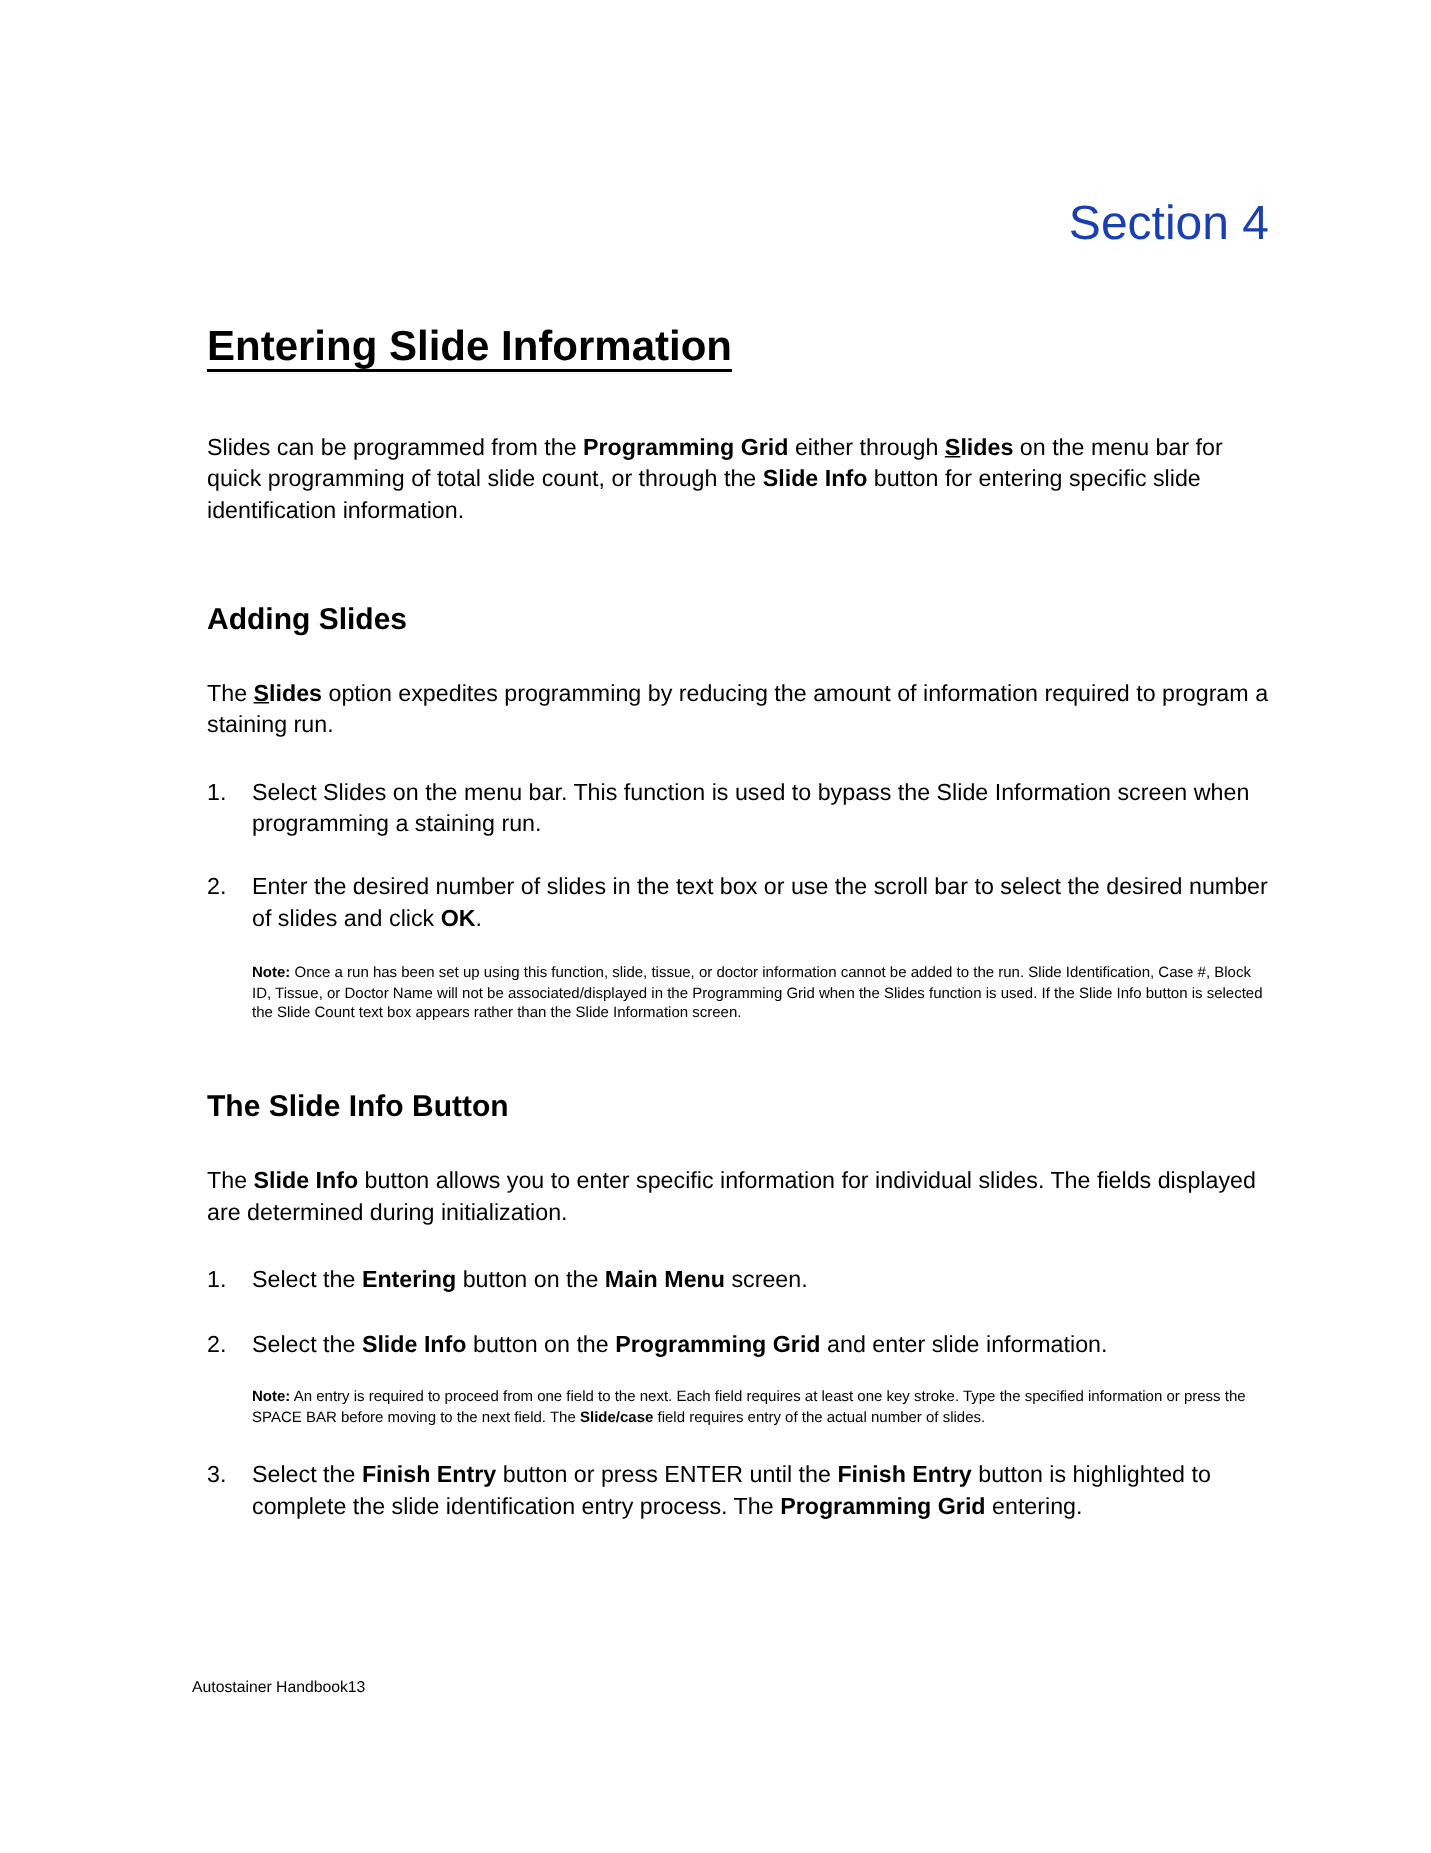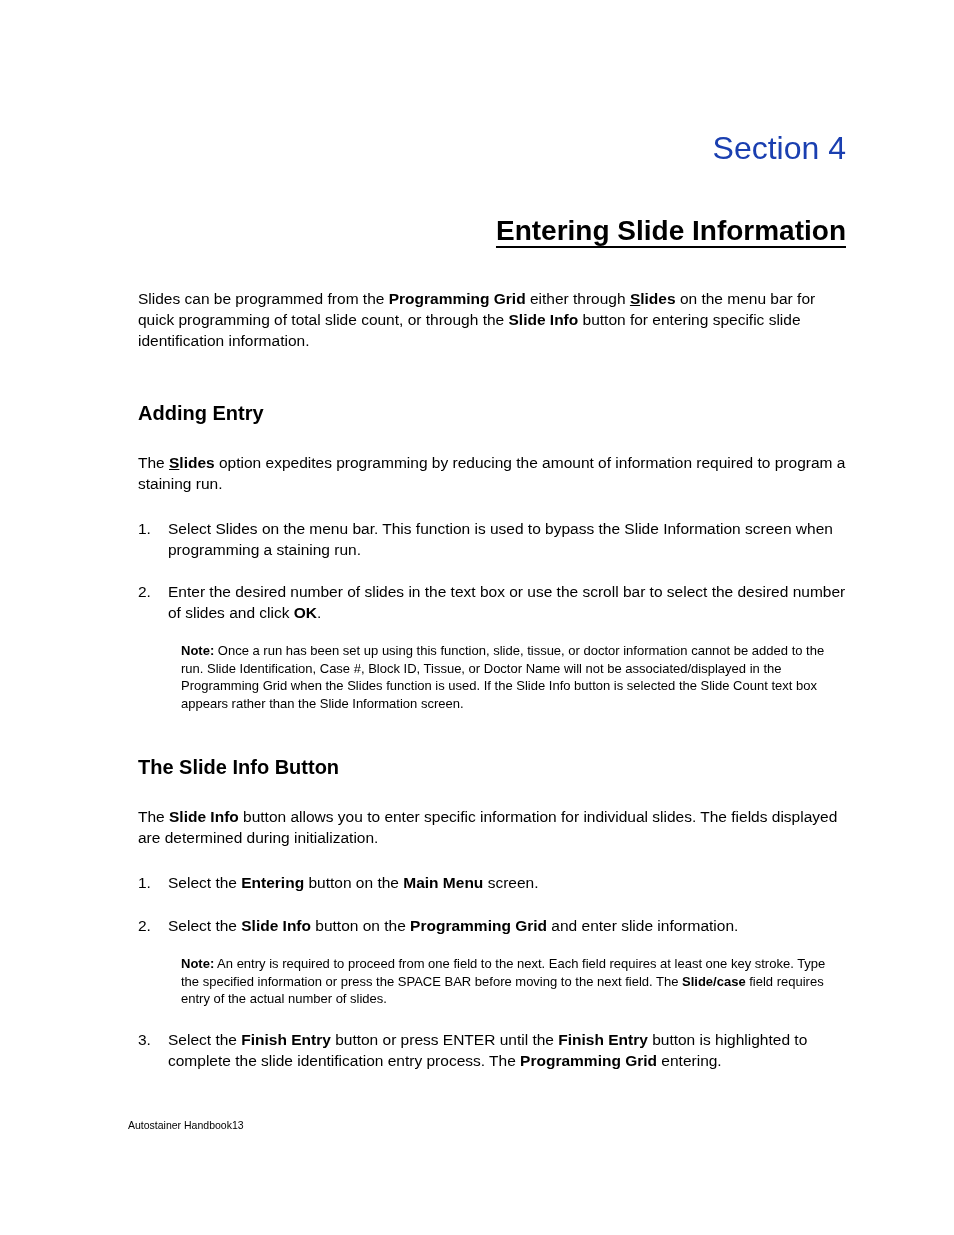--- a/index.html
+++ b/index.html
@@ -1,45 +1,45 @@
 <!DOCTYPE html>
 <html><head>
 <meta charset="utf-8">
 <style>
   * { box-sizing: border-box; margin: 0; padding: 0; }
   html, body { width: 954px; height: 1235px; background: #fff; font-family: Arial, Helvetica, sans-serif; color: #000; }
   .page { position: relative; width: 954px; height: 1187px; padding: 130px 108px 0 138px; }
   .section-label { text-align: right; color: #1a3fb0; font-size: 32px; font-weight: 400; margin-bottom: 48px; }
-  .title { text-align: right; font-size: 28px; font-weight: 700; text-decoration: underline; text-underline-offset: 6px; margin-bottom: 42px; }
+  .title { text-align: left; font-size: 28px; font-weight: 700; text-decoration: underline; text-underline-offset: 6px; margin-bottom: 42px; }
   .intro { font-size: 15.5px; line-height: 1.35; margin-bottom: 50px; }
   .subhead { font-size: 20px; font-weight: 700; margin-bottom: 28px; }
   .para { font-size: 15.5px; line-height: 1.35; margin-bottom: 24px; }
   ol.steps { list-style: none; padding: 0; margin: 0 0 44px 0; }
   ol.steps > li { display: flex; font-size: 15.5px; line-height: 1.35; margin-bottom: 22px; }
   ol.steps > li .num { flex: 0 0 30px; }
   ol.steps > li .body { flex: 1; }
-  .note { font-size: 13px; line-height: 1.35; margin-top: 18px; margin-left: 13px; }
+  .note { font-size: 10px; line-height: 1.35; margin-top: 18px; }
   .footer { position: absolute; bottom: 56px; left: 128px; right: 108px; display: flex; font-size: 10.5px; }
   strong { font-weight: 700; }
   .uline { text-decoration: underline; }
 </style>
 </head>
 <body>
 
 <div class="page">
 
   <div class="section-label">Section 4</div>
 
   <div class="title">Entering Slide Information</div>
 
   <p class="intro">
     <span>Slides can be programmed from the </span><strong>Programming Grid</strong><span> either through </span><strong><span class="uline">S</span><span>lides</span></strong><span> on the menu bar for quick programming of total slide count, or through the </span><strong>Slide Info</strong><span> button for entering specific slide identification information.</span>
   </p>
 
-  <h2 class="subhead">Adding Entry</h2>
+  <h2 class="subhead">Adding Slides</h2>
 
   <p class="para">
     <span>The </span><strong><span class="uline">S</span><span>lides</span></strong><span> option expedites programming by reducing the amount of information required to program a staining run.</span>
   </p>
 
   <ol class="steps">
     <li>
       <span class="num">1.</span>
       <span class="body">Select Slides on the menu bar. This function is used to bypass the Slide Information screen when programming a staining run.</span>
     </li>

